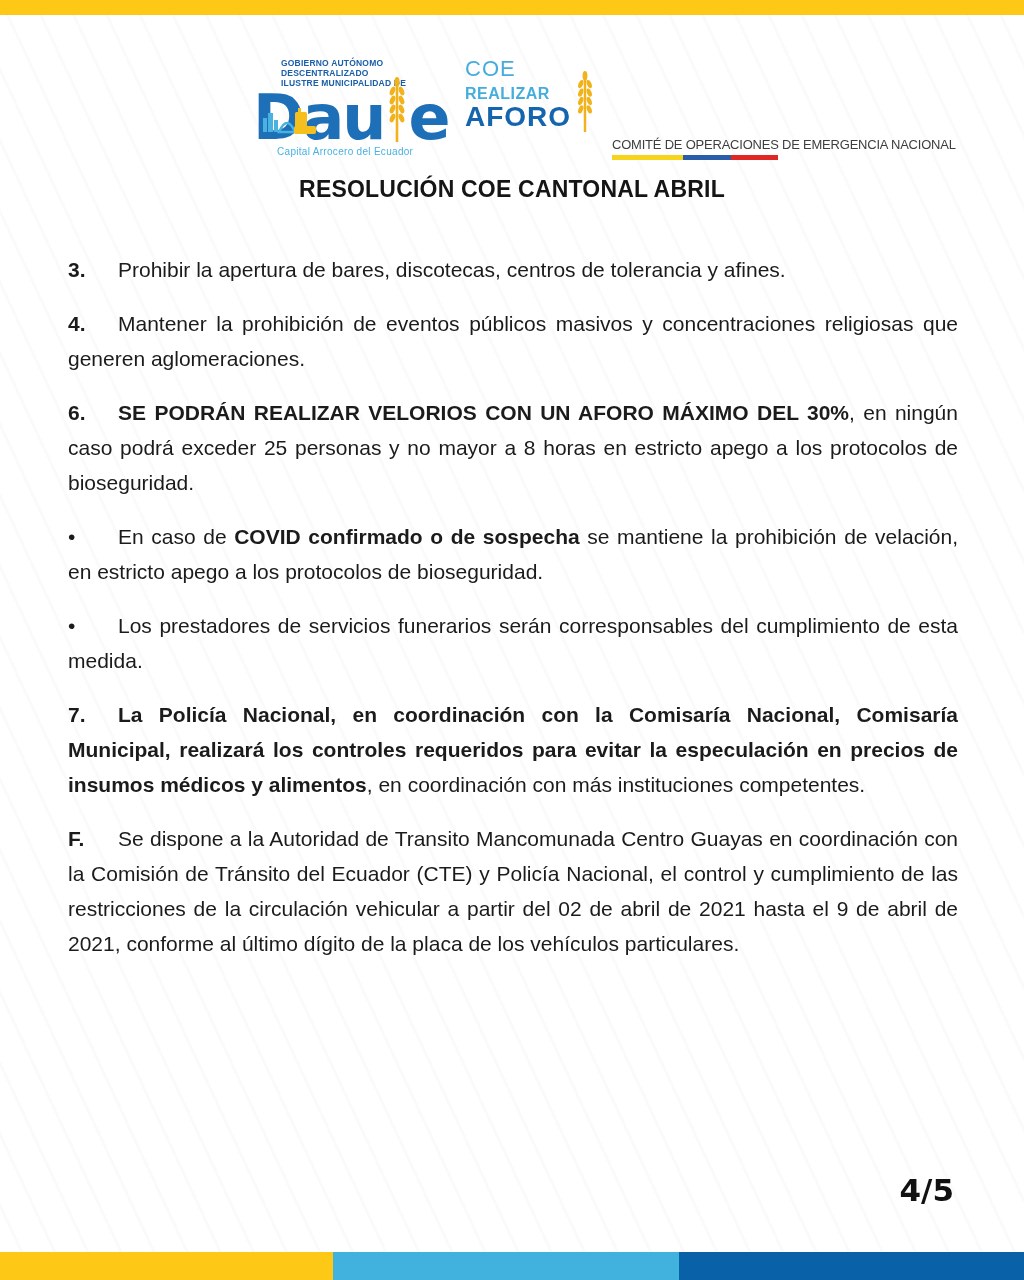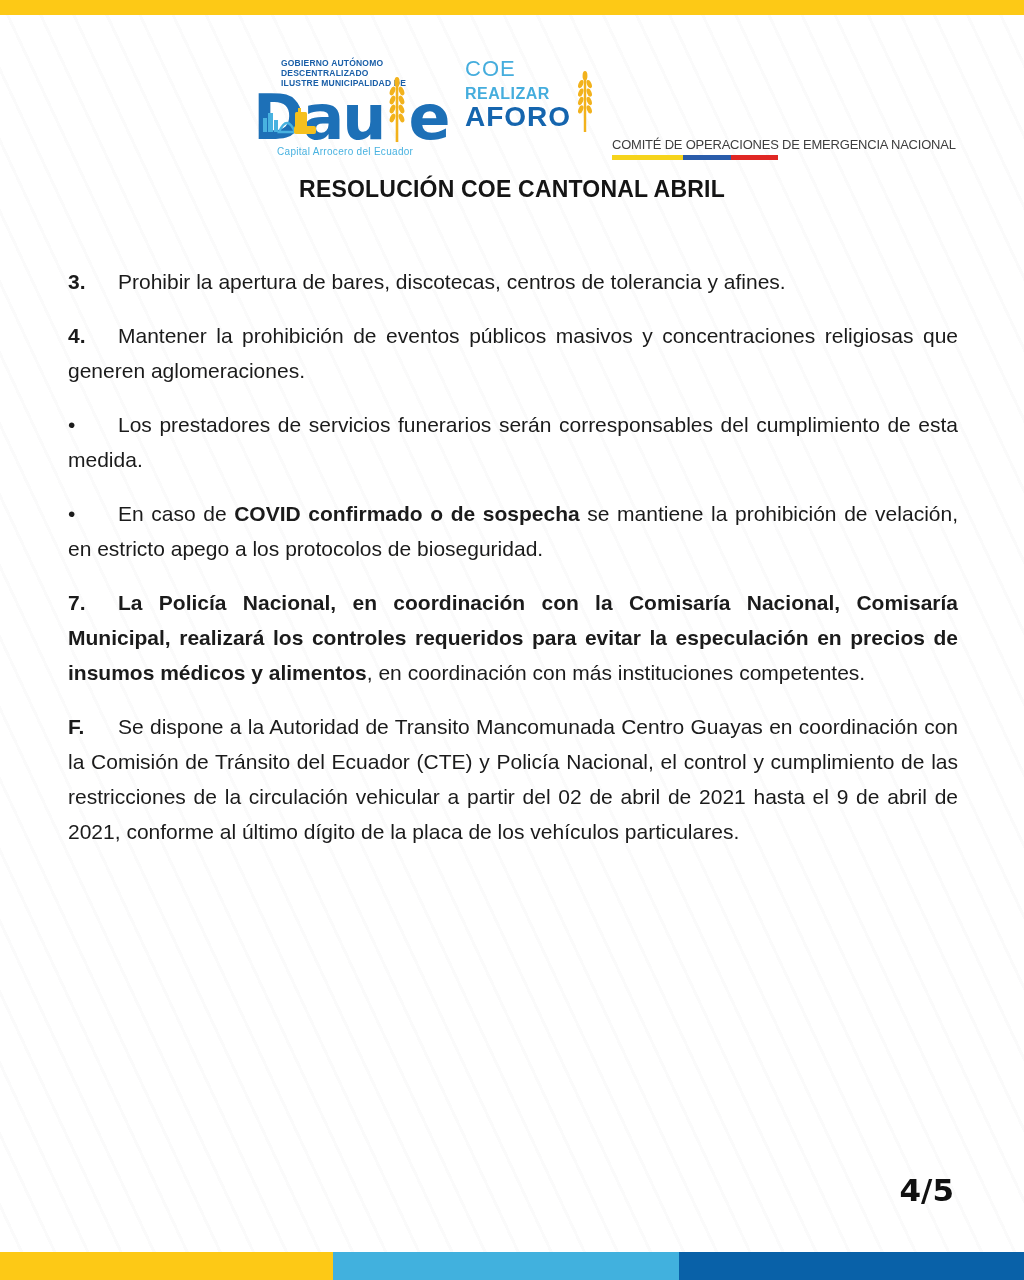--- a/index.html
+++ b/index.html
@@ -56,21 +56,21 @@
     position:absolute;top:172px;left:0;width:100%;
     text-align:center;font-weight:bold;font-size:23px;line-height:35px;
     letter-spacing:.2px;color:#151515;
   }
 
   
   .body{
     position:absolute;top:252px;left:68px;width:890px;
     font-size:21px;line-height:35px;color:#1b1b1b;
   }
-  .para{margin:12px 0 19px 0;text-align:left;}
+  .para{margin:0 0 19px 0;text-align:left;}
   .para.justify{text-align:justify;}
   .para .marker{display:inline-block;width:50px;}
   .b{font-weight:bold;}
 
   .page-number{
     position:absolute;right:70px;top:1172px;
     font-weight:bold;font-size:31px;color:#111;
     font-family:"DejaVu Sans",sans-serif;
   }
 </style>
@@ -156,22 +156,23 @@
     </div>
   </div>
 
   <div class="title">
     <div>RESOLUCIÓN COE CANTONAL ABRIL</div>
   </div>
 
   <main class="body">
       <p class="para"><span class="marker b">3.</span><span>Prohibir la apertura de bares, discotecas, centros de tolerancia y afines.</span></p>
       <p class="para justify"><span class="marker b">4.</span><span>Mantener la prohibición de eventos públicos masivos y concentraciones religiosas que generen aglomeraciones.</span></p>
+      <p class="para justify"><span class="marker b">6.</span><span class="b">SE PODRÁN REALIZAR VELORIOS CON UN AFORO MÁXIMO DEL 30%</span><span>, en ningún caso podrá exceder 25 personas y no mayor a 8 horas en estricto apego a los protocolos de bioseguridad.</span></p>
+      <p class="para justify"><span class="marker">•</span><span>En caso de </span><span class="b">COVID confirmado o de sospecha</span><span> se mantiene la prohibición de velación, en estricto apego a los protocolos de bioseguridad.</span></p>
       <p class="para justify"><span class="marker">•</span><span>Los prestadores de servicios funerarios serán corresponsables del cumplimiento de esta medida.</span></p>
-      <p class="para justify"><span class="marker">•</span><span>En caso de </span><span class="b">COVID confirmado o de sospecha</span><span> se mantiene la prohibición de velación, en estricto apego a los protocolos de bioseguridad.</span></p>
       <p class="para justify"><span class="marker b">7.</span><span class="b">La Policía Nacional, en coordinación con la Comisaría Nacional, Comisaría Municipal, realizará los controles requeridos para evitar la especulación en precios de insumos médicos y alimentos</span><span>, en coordinación con más instituciones competentes.</span></p>
       <p class="para justify"><span class="marker b">F.</span><span>Se dispone a la Autoridad de Transito Mancomunada Centro Guayas en coordinación con la Comisión de Tránsito del Ecuador (CTE) y Policía Nacional, el control y cumplimiento de las restricciones de la circulación vehicular a partir del 02 de abril de 2021 hasta el 9 de abril de 2021, conforme al último dígito de la placa de los vehículos particulares.</span></p>
     </main>
 
   <div class="page-number">4/5</div>
 
   <footer class="bottom-bar">
     <span class="seg1" style="background:#fdc916;"></span>
     <span class="seg2" style="background:#41b1de;"></span>
     <span class="seg3" style="background:#0961a8;"></span>

